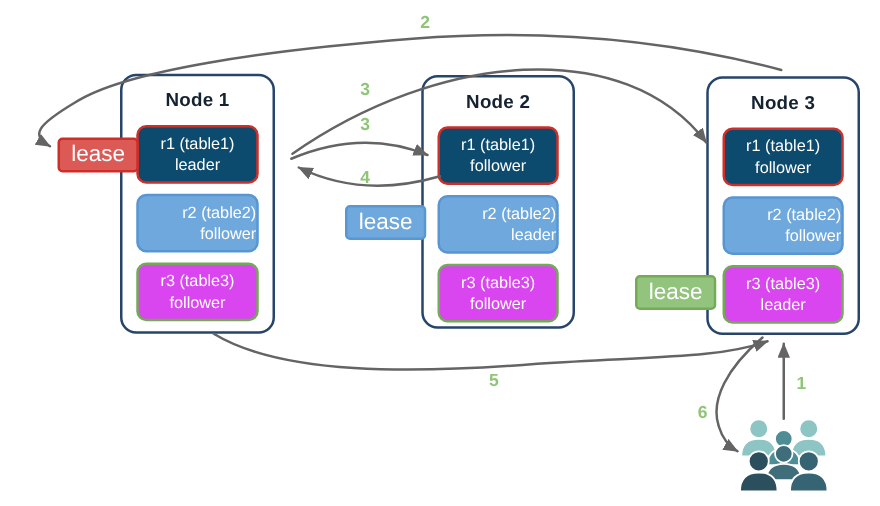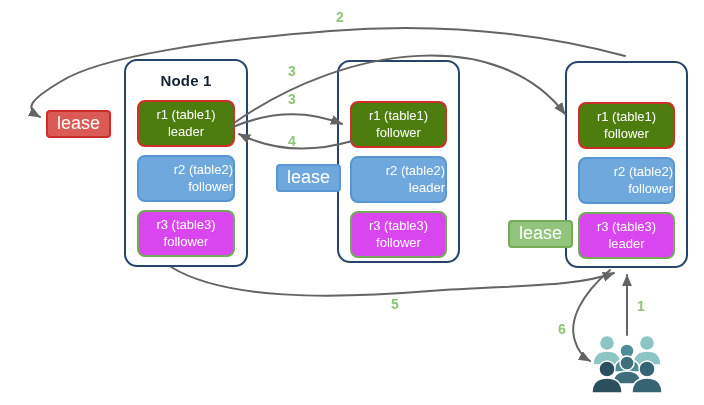--- a/index.html
+++ b/index.html
@@ -17,21 +17,21 @@
   .node-title {
     text-align:center; margin-top:11px; font-size:15px; font-weight:bold;
     color:#152232; letter-spacing:.2px;
   }
   .rep {
     position:absolute; left:11px; right:11px; height:47px;
     border-radius:8px; border:2px solid; color:#ffffff;
     display:flex; flex-direction:column; align-items:center; justify-content:center;
     font-size:13px; line-height:1.25; text-align:center; z-index:2;
   }
-  .rep.red   { background:#4d7c0f; border-color:#ce2f28;justify-content:center; }
+  .rep.red   { background:#0c4a6e; border-color:#ce2f28;justify-content:center; }
   .rep.blue  { background:#6fa8dc; border-color:#5796d2;align-items:flex-end; }
   .rep.green { background:#d946ef; border-color:#74a95a; }
   .rep-1 { top:39px; } .rep-2 { top:94px; } .rep-3 { top:149px; }
 
   
   .lease {
     position:absolute; z-index:3; color:#ffffff; font-size:18px;
     padding:0 9px 1px; border-radius:4px; border:2px solid; line-height:1.3;
   }
   .lease-red   { background:#dc5a55; border-color:#cf2e28; left:46px;  top:110px; }
@@ -46,52 +46,54 @@
 
   
   .arrows  { position:absolute; left:0; top:0; z-index:5; pointer-events:none; }
   .clients { position:absolute; left:592px; top:331px; z-index:4; }
 </style>
 </head>
 <body>
 
 <div class="stage">
 
-  <div class="node" style="left:124px;top:59px;width:124px;height:208px">
+  <div class="node" style="left:96px;top:59px;width:124px;height:208px">
     <div class="node-title">Node 1</div>
     <div class="rep red rep-1">
       <span>r1 (table1)</span>
       <span>leader</span>
     </div>
     <div class="rep blue rep-2">
       <span>r2 (table2)</span>
       <span>follower</span>
     </div>
     <div class="rep green rep-3">
       <span>r3 (table3)</span>
       <span>follower</span>
     </div>
   </div>
 
   <div class="node" style="left:337px;top:60px;width:123px;height:203px">
+    <div class="node-title">Node 2</div>
     <div class="rep red rep-1">
       <span>r1 (table1)</span>
       <span>follower</span>
     </div>
     <div class="rep blue rep-2">
       <span>r2 (table2)</span>
       <span>leader</span>
     </div>
     <div class="rep green rep-3">
       <span>r3 (table3)</span>
       <span>follower</span>
     </div>
   </div>
 
   <div class="node" style="left:565px;top:61px;width:123px;height:207px">
+    <div class="node-title">Node 3</div>
     <div class="rep red rep-1">
       <span>r1 (table1)</span>
       <span>follower</span>
     </div>
     <div class="rep blue rep-2">
       <span>r2 (table2)</span>
       <span>follower</span>
     </div>
     <div class="rep green rep-3">
       <span>r3 (table3)</span>

